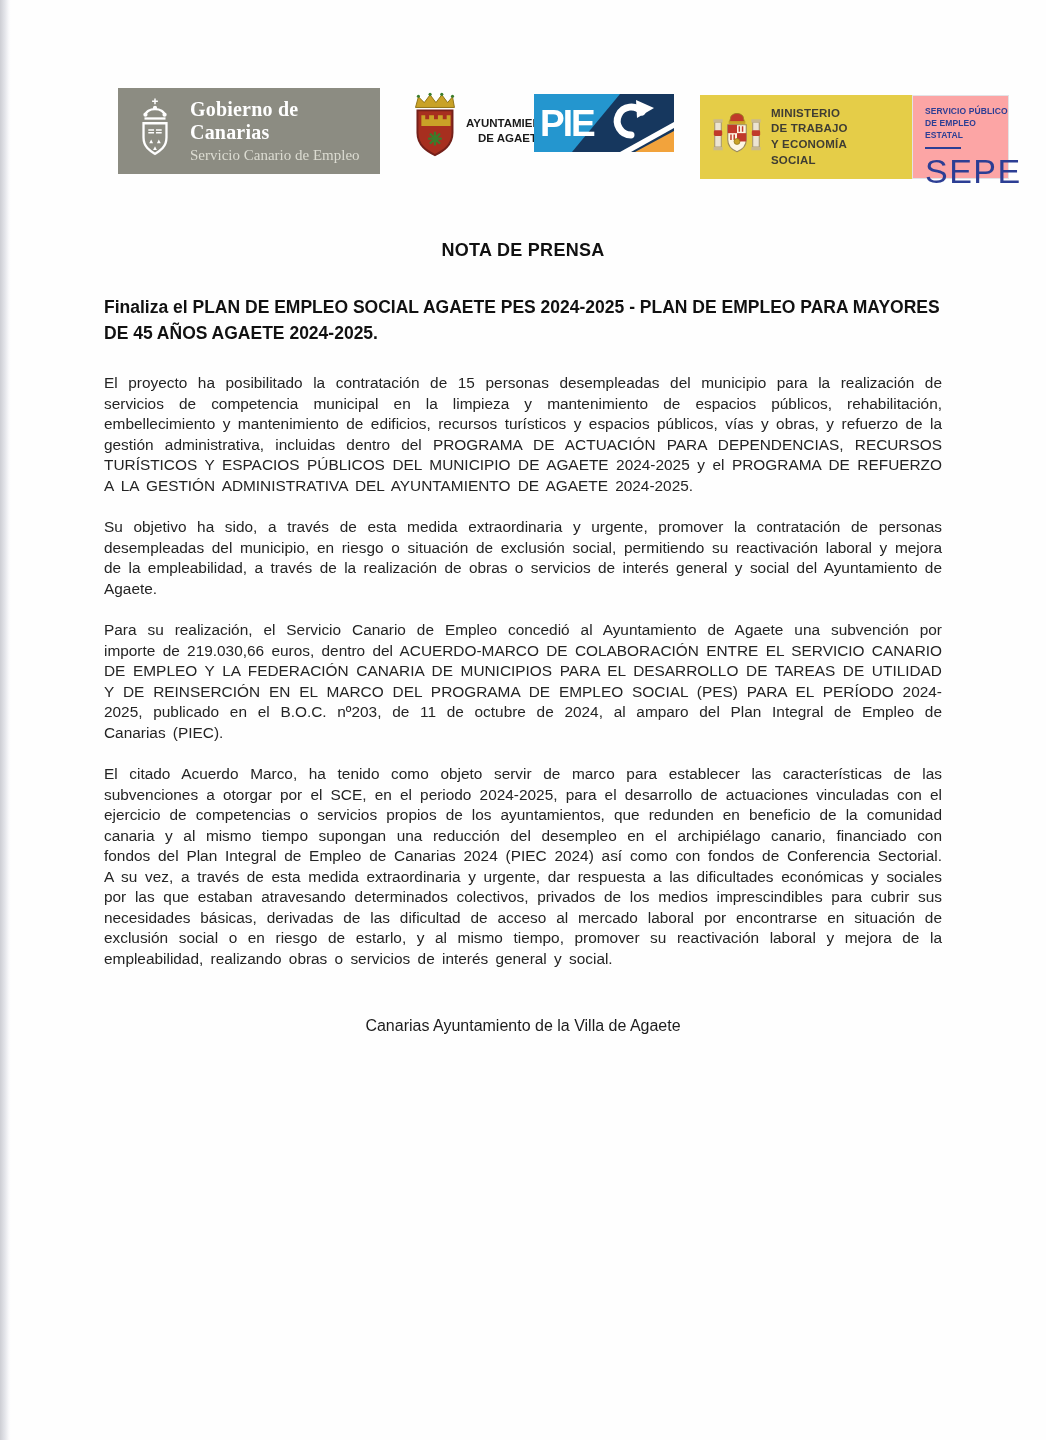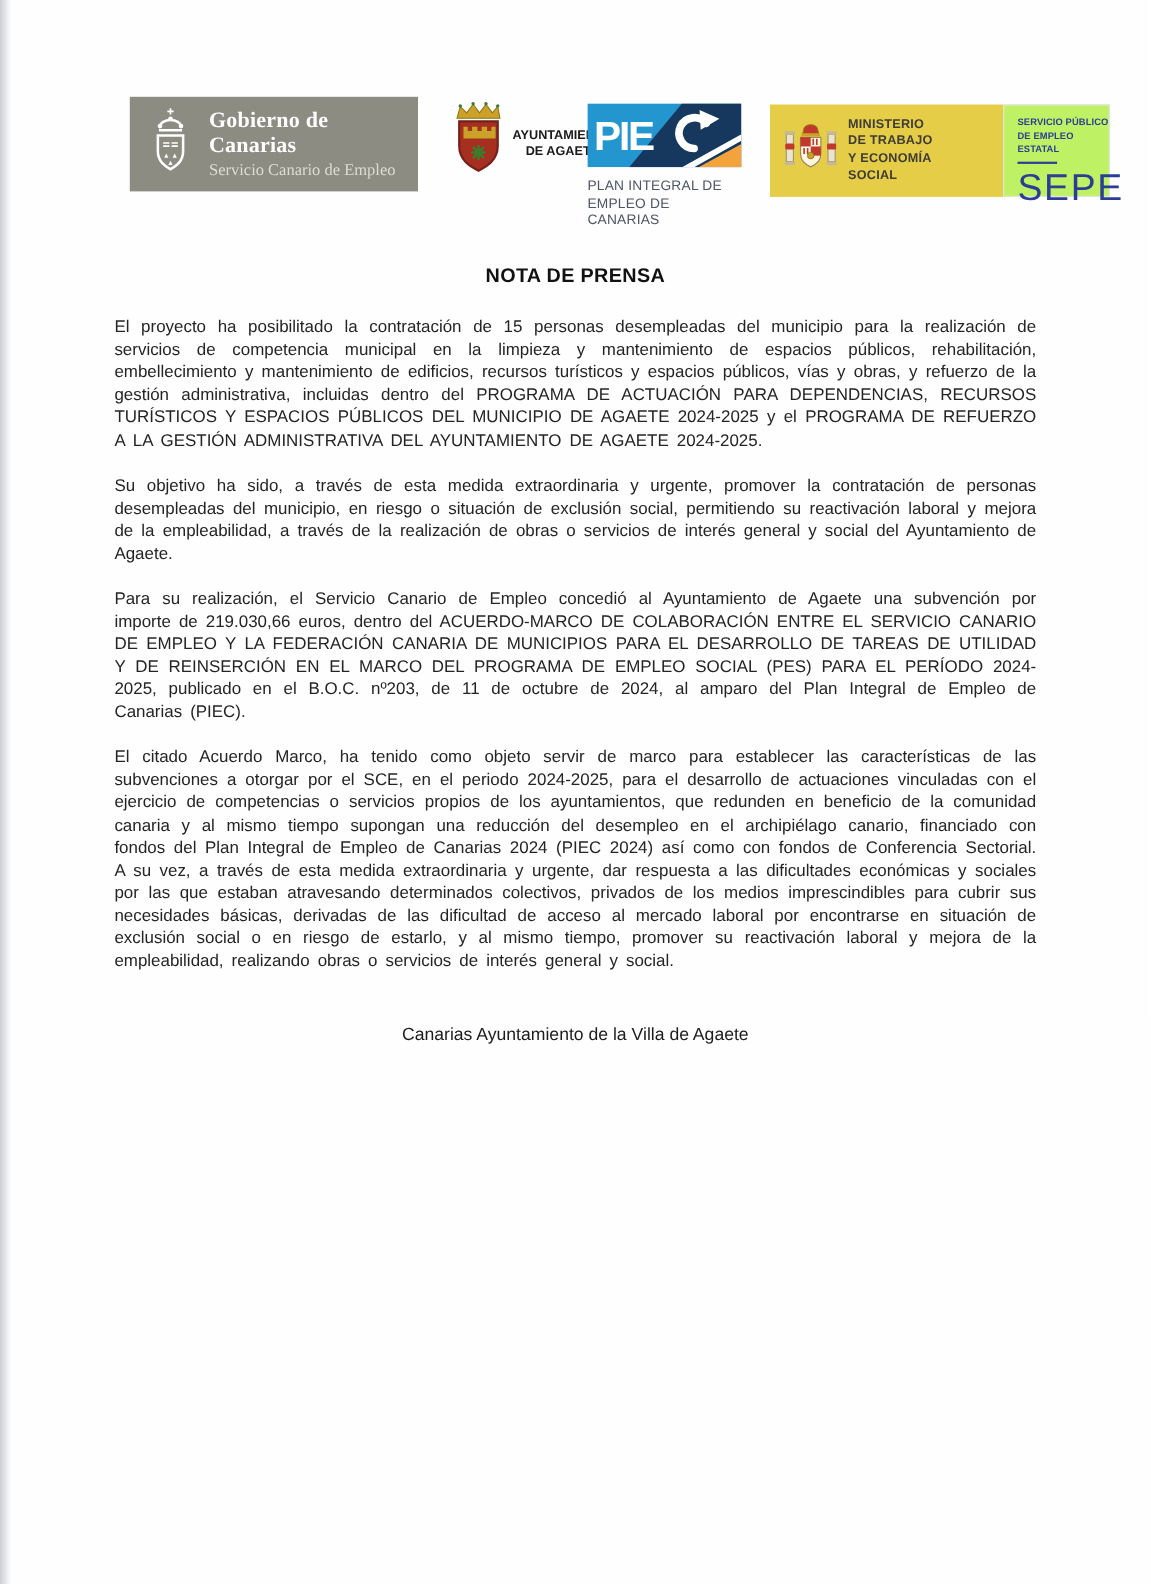--- a/index.html
+++ b/index.html
@@ -19,21 +19,21 @@
   .gob-title{font-family:"Liberation Serif",serif;font-weight:bold;font-size:20px;color:#ffffff;letter-spacing:.2px;}
   .gob-sub{font-family:"Liberation Serif",serif;font-size:15px;color:#dcdcd2;margin-top:3px;}
   .agaete{width:106px;margin-left:22px;display:flex;flex-direction:row;align-items:center;}
   .agaete-caption{margin-top:7px;font-size:11.5px;font-weight:bold;line-height:1.3;text-align:center;color:#1a1a1a;}
   .piec{width:142px;margin-left:26px;margin-top:6px;}
   .piec-caption{margin-top:5px;font-size:12.5px;line-height:1.25;color:#4f5565;letter-spacing:.2px;}
   .min-group{display:flex;margin-left:24px;margin-top:7px;height:84px;}
   .min-box{width:212px;background:#e5cd48;display:flex;align-items:center;gap:9px;
            padding:0 21px 0 12px;box-sizing:border-box;}
   .min-text{font-size:11.5px;font-weight:bold;color:#3f3d33;line-height:1.35;letter-spacing:.2px;}
-  .sepe-box{width:97px;background:#bef264;border:1px solid #e3e3e6;box-sizing:border-box;padding:10px 0 0 12px;}
+  .sepe-box{width:97px;background:#fca5a5;border:1px solid #e3e3e6;box-sizing:border-box;padding:10px 0 0 12px;}
   .sepe-small{font-size:8.5px;font-weight:bold;color:#2c3e94;line-height:1.4;letter-spacing:.1px;}
   .sepe-line{width:36px;height:2.5px;background:#2c3e94;margin:5px 0 3px;}
   .sepe-word{font-size:34px;color:#2c3e94;letter-spacing:1.5px;}
   
   .content{position:absolute;left:104px;width:838px;top:240px;}
   .doc-title{text-align:center;font-size:18px;font-weight:bold;letter-spacing:.3px;color:#111;}
   .headline{margin-top:33px;font-size:17.5px;font-weight:bold;line-height:26px;color:#111;text-align:left;}
   .body-par{margin:21px 0 0 0;font-size:15.4px;line-height:20.5px;text-align:justify;color:#242424;word-spacing:3px;}
   .body-par:first-of-type{margin-top:27px;}
   .signature{margin-top:48px;text-align:center;font-size:16px;color:#1c1c1c;}
@@ -94,24 +94,20 @@
         <svg width="140" height="58" viewBox="0 0 140 58">
           <rect width="140" height="58" fill="#2496cf"></rect>
           <polygon points="86,0 140,0 140,58 38,58" fill="#16375e"></polygon>
           <polygon points="140,34 140,28 86,58 97,58" fill="#ffffff"></polygon>
           <polygon points="140,37 140,58 101,58" fill="#f2a33c"></polygon>
           <text x="6" y="42" font-family="Liberation Sans, sans-serif" font-size="37" font-weight="bold" fill="#ffffff" letter-spacing="-2">PIE</text>
           <path d="M97 41 a14 14 0 1 1 11 -23" fill="none" stroke="#ffffff" stroke-width="7" stroke-linecap="round"></path>
           <polygon points="102,6 120,14 103,24" fill="#ffffff"></polygon>
         </svg>
       </span>
-      <div class="piec-caption">
-        <div>PLAN INTEGRAL DE</div>
-        <div>EMPLEO DE CANARIAS</div>
-      </div>
     </div>
 
     <div class="min-group">
       <div class="min-box">
         <span>
           <svg width="50" height="62" viewBox="0 0 54 62">
             <rect x="3" y="17" width="7" height="27" fill="#ece4d2" stroke="#9b8d6f" stroke-width="1"></rect>
             <rect x="1.5" y="14" width="10" height="3.5" fill="#c9b98f"></rect>
             <rect x="1.5" y="44" width="10" height="3.5" fill="#c9b98f"></rect>
             <rect x="2" y="26" width="9" height="6" rx="1.5" fill="#c0392b"></rect>
@@ -140,19 +136,20 @@
           <div>DE EMPLEO ESTATAL</div>
         </div>
         <div class="sepe-line"></div>
         <div class="sepe-word">SEPE</div>
       </div>
     </div>
   </div>
 
   <div class="content">
     <div class="doc-title">NOTA DE PRENSA</div>
+    <div class="headline">Finaliza el PLAN DE EMPLEO SOCIAL AGAETE PES 2024-2025 - PLAN DE EMPLEO PARA MAYORES DE 45 AÑOS AGAETE 2024-2025.</div>
     <p class="body-par">El proyecto ha posibilitado la contratación de 15 personas desempleadas del municipio para la realización de servicios de competencia municipal en la limpieza y mantenimiento de espacios públicos, rehabilitación, embellecimiento y mantenimiento de edificios, recursos turísticos y espacios públicos, vías y obras, y refuerzo de la gestión administrativa, incluidas dentro del PROGRAMA DE ACTUACIÓN PARA DEPENDENCIAS, RECURSOS TURÍSTICOS Y ESPACIOS PÚBLICOS DEL MUNICIPIO DE AGAETE 2024-2025 y el PROGRAMA DE REFUERZO A LA GESTIÓN ADMINISTRATIVA DEL AYUNTAMIENTO DE AGAETE 2024-2025.</p>
     <p class="body-par">Su objetivo ha sido, a través de esta medida extraordinaria y urgente, promover la contratación de personas desempleadas del municipio, en riesgo o situación de exclusión social, permitiendo su reactivación laboral y mejora de la empleabilidad, a través de la realización de obras o servicios de interés general y social del Ayuntamiento de Agaete.</p>
     <p class="body-par">Para su realización, el Servicio Canario de Empleo concedió al Ayuntamiento de Agaete una subvención por importe de 219.030,66 euros, dentro del ACUERDO-MARCO DE COLABORACIÓN ENTRE EL SERVICIO CANARIO DE EMPLEO Y LA FEDERACIÓN CANARIA DE MUNICIPIOS PARA EL DESARROLLO DE TAREAS DE UTILIDAD Y DE REINSERCIÓN EN EL MARCO DEL PROGRAMA DE EMPLEO SOCIAL (PES) PARA EL PERÍODO 2024-2025, publicado en el B.O.C. nº203, de 11 de octubre de 2024, al amparo del Plan Integral de Empleo de Canarias (PIEC).</p>
     <p class="body-par">El citado Acuerdo Marco, ha tenido como objeto servir de marco para establecer las características de las subvenciones a otorgar por el SCE, en el periodo 2024-2025, para el desarrollo de actuaciones vinculadas con el ejercicio de competencias o servicios propios de los ayuntamientos, que redunden en beneficio de la comunidad canaria y al mismo tiempo supongan una reducción del desempleo en el archipiélago canario, financiado con fondos del Plan Integral de Empleo de Canarias 2024 (PIEC 2024) así como con fondos de Conferencia Sectorial. A su vez, a través de esta medida extraordinaria y urgente, dar respuesta a las dificultades económicas y sociales por las que estaban atravesando determinados colectivos, privados de los medios imprescindibles para cubrir sus necesidades básicas, derivadas de las dificultad de acceso al mercado laboral por encontrarse en situación de exclusión social o en riesgo de estarlo, y al mismo tiempo, promover su reactivación laboral y mejora de la empleabilidad, realizando obras o servicios de interés general y social.</p>
     <div class="signature">Canarias Ayuntamiento de la Villa de Agaete</div>
   </div>
 </div>
 
 </body></html>

